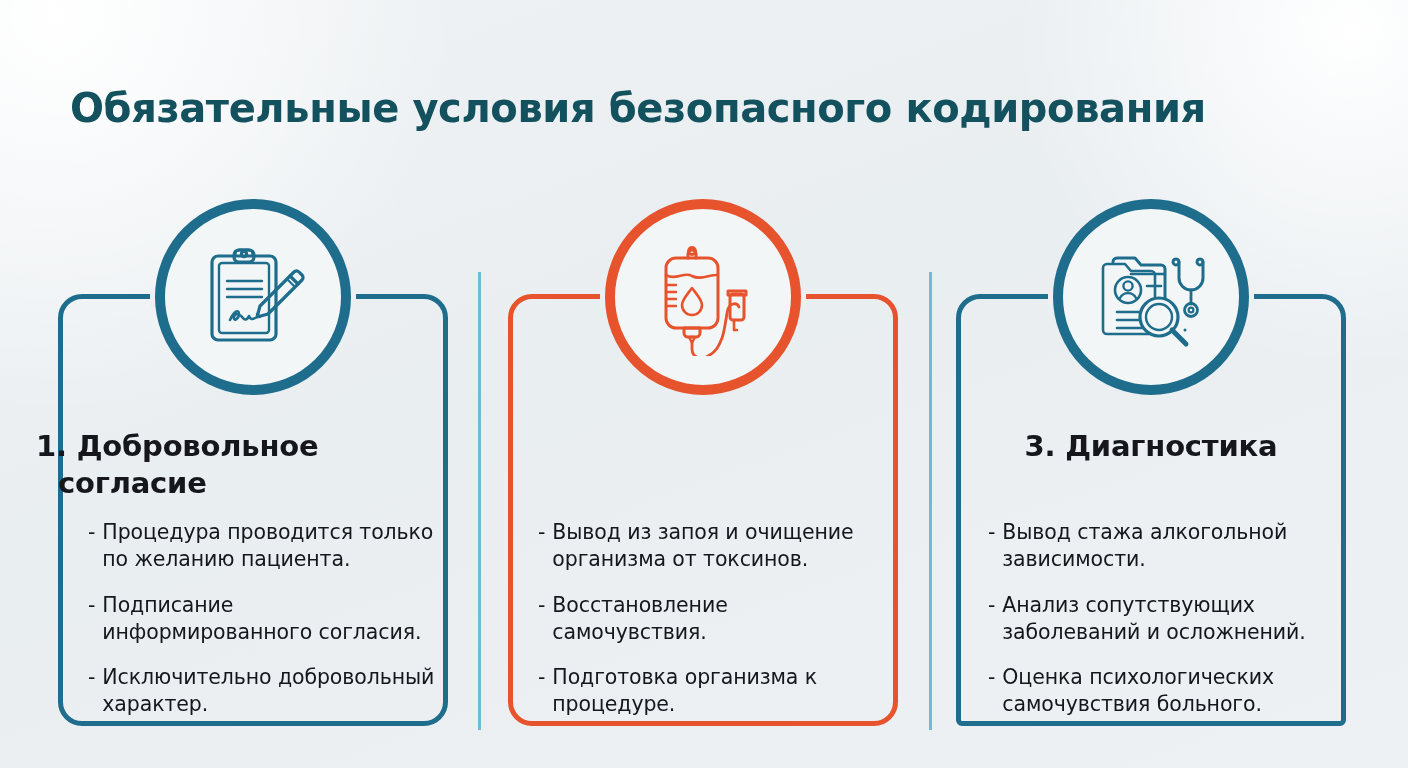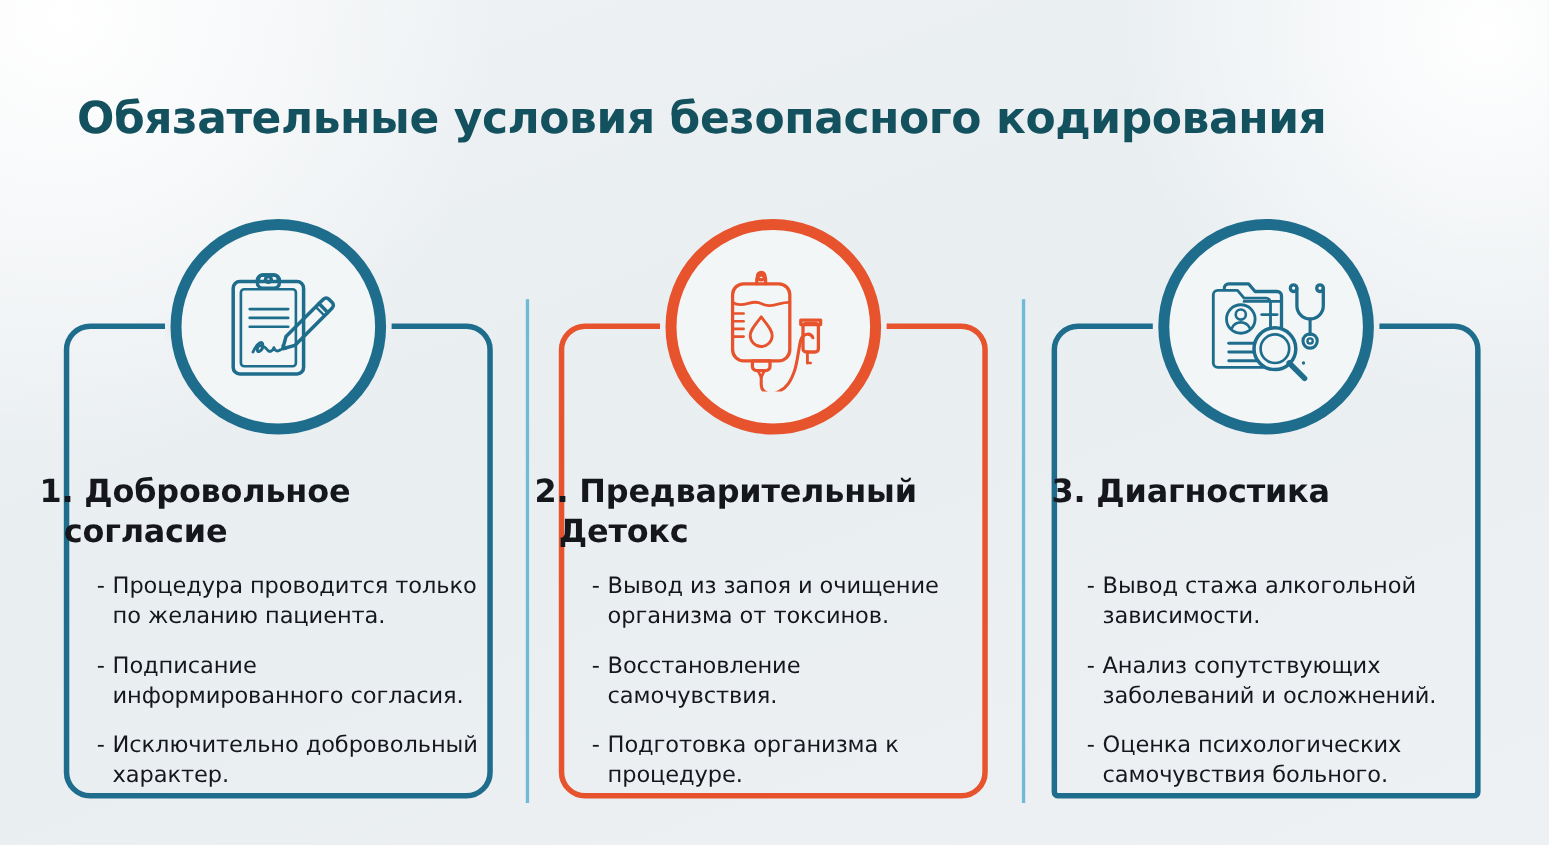--- a/index.html
+++ b/index.html
@@ -111,21 +111,21 @@
     letter-spacing: -0.2px;
     text-indent: -22px;
     box-sizing: border-box;
   }
   #title-1 { left: 58px; }
   #title-2 { left: 508px; }
   #title-3 {
     left: 956px;
     text-indent: 0;
     padding-left: 0;
-    text-align: left;
+    text-align: center;
     width: 390px;
   }
 
   .bullets {
     position: absolute;
     width: 350px;
   }
   #bullets-1 { left: 88px;  top: 519px; }
   #bullets-2 { left: 538px; top: 519px; }
   #bullets-3 { left: 988px; top: 519px; width: 340px; }
@@ -213,21 +213,20 @@
       <path d="M40 90 h16 v5 a4 4 0 0 1 -4 4 h-8 a4 4 0 0 1 -4 -4 z"></path>
       <path d="M45 99 h6 l-3 6 z" stroke-width="2.4"></path>
       <path d="M48 105 v6 c0 9 10 11 16 7 c8 -4 11 -10 14 -18 c3 -8 4 -22 6 -29 c2 -6 9 -7 11 -2" stroke-width="2.8"></path>
       <rect x="86" y="56" width="14" height="26" rx="3"></rect>
       <path d="M84 53 h18 v4 h-18 z"></path>
       <path d="M90 82 v10" stroke-width="2.6"></path>
       <path d="M90 92 l3 0" stroke-width="2.4"></path>
     </svg>
   </div>
 
-  <div class="card-title" id="title-2">2. Предварительный Детокс</div>
 
   <div class="bullets" id="bullets-2">
     <div class="bullet">
       <span class="dash">-</span>
       <span class="btext">Вывод из запоя и очищение организма от токсинов.</span>
     </div>
     <div class="bullet">
       <span class="dash">-</span>
       <span class="btext">Восстановление самочувствия.</span>
     </div>

